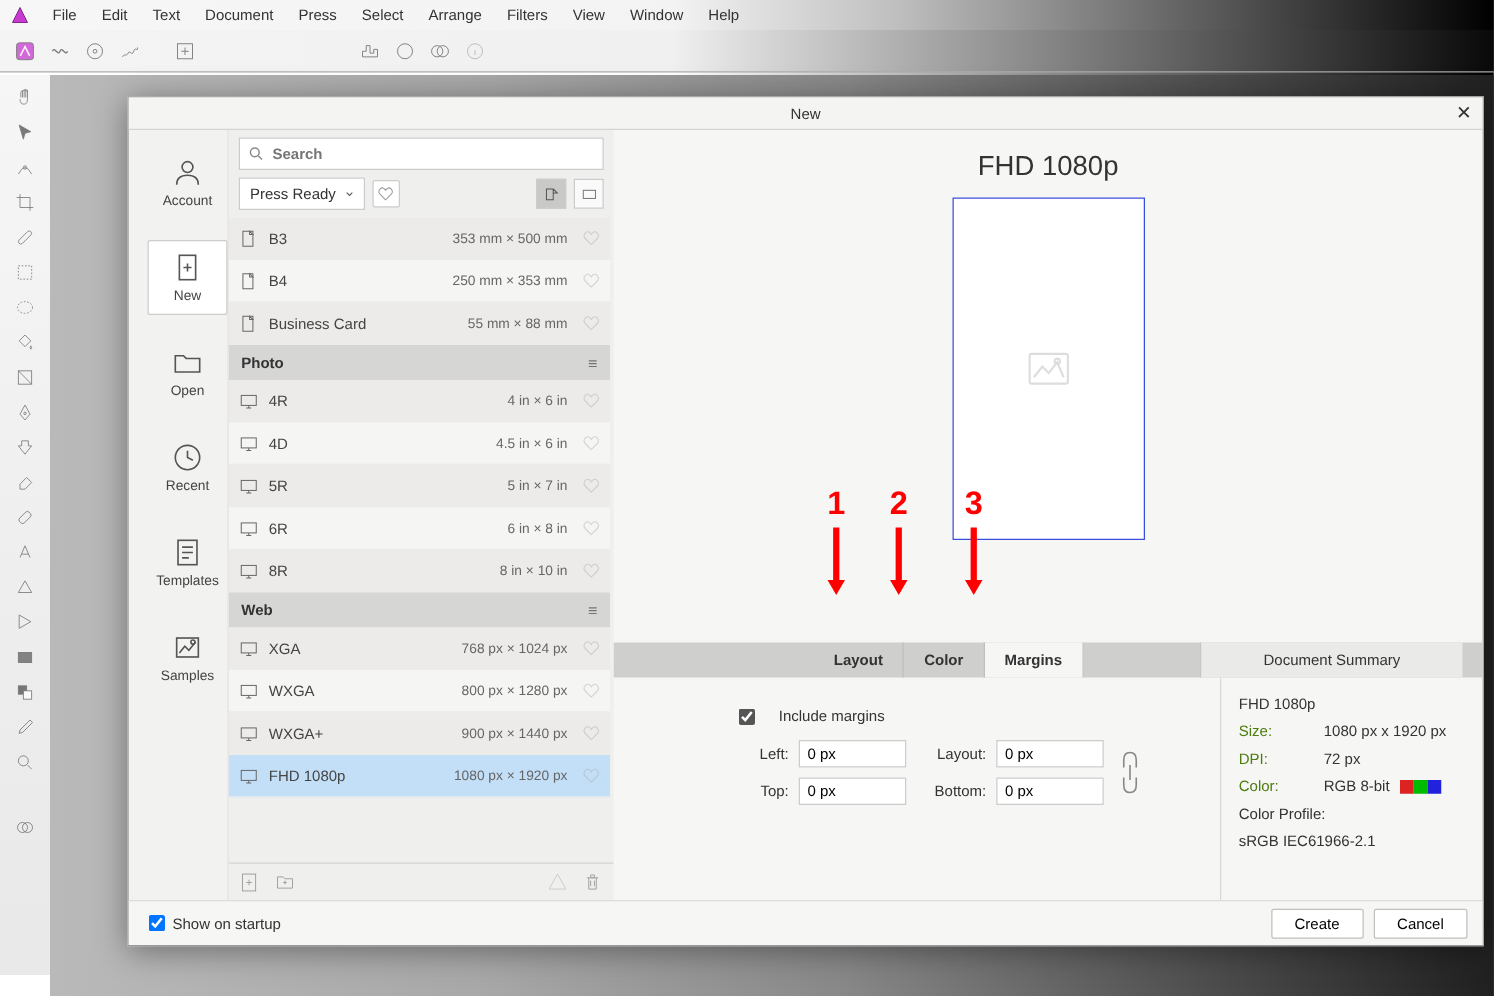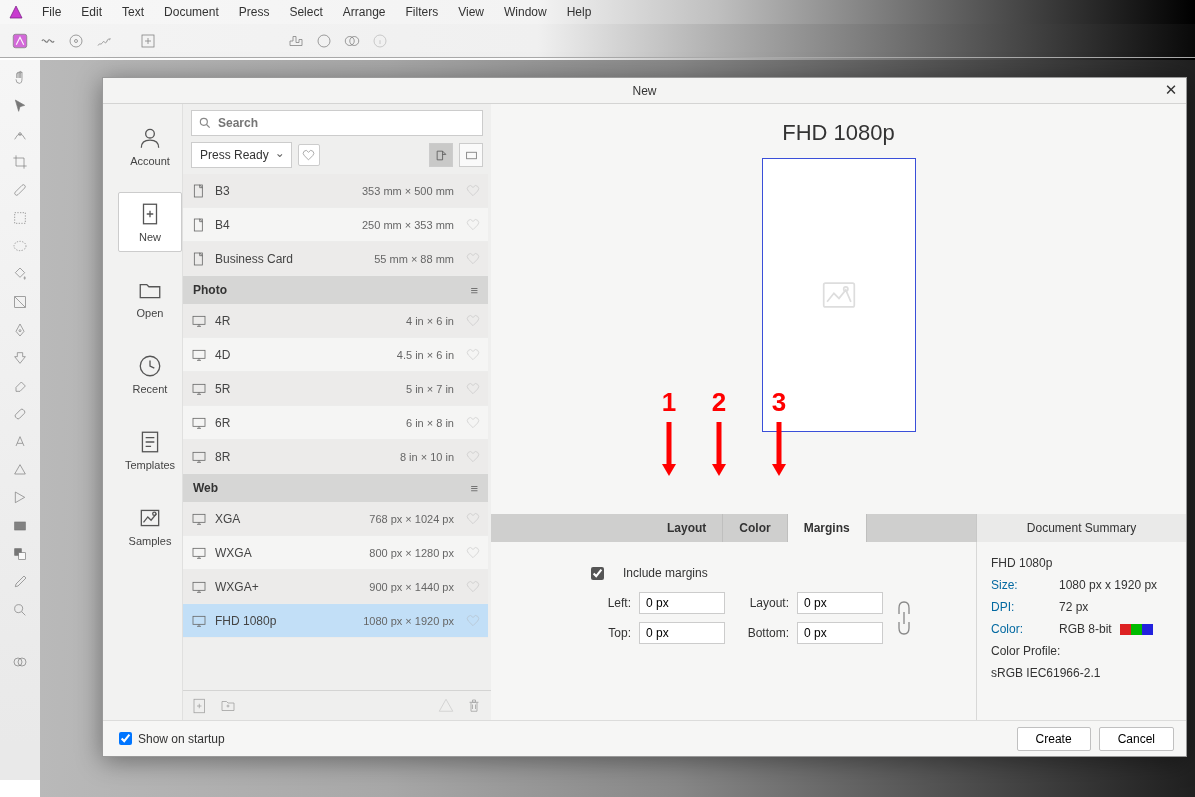--- a/index.html
+++ b/index.html
@@ -58,33 +58,33 @@
 .preview-title{font-size:22px;font-weight:400;color:#333;margin-bottom:12px;}
 .preview-rect{width:154px;height:274px;border:1px solid #3a4fd9;background:#fff;display:flex;align-items:center;justify-content:center;}
 .preview-rect svg{width:34px;height:28px;fill:none;stroke:#ddd;stroke-width:2;}
 .annot{position:absolute;display:flex;flex-direction:column;align-items:center;color:#ff0000;font:700 26px Arial;}
 .annot .num{margin-bottom:2px;}
 .annot svg{width:18px;height:58px;}
 .tabbar{height:28px;background:#cfcfce;display:flex;align-items:stretch;font-weight:bold;}
 .tabbar-spacer-left{flex:0 0 160px;}
 .tab-btn{padding:0 16px;display:flex;align-items:center;font-size:12px;color:#333;cursor:pointer;border-right:1px solid #bfbfbe;}
 .tab-btn.active{background:#f6f6f5;}
-.summary-head{position:absolute;right:0;top:0;width:210px;height:28px;display:flex;align-items:center;justify-content:center;font-size:12px;background:#eaeae9;border-left:1px solid #c8c8c7;}
+.summary-head{position:absolute;right:16px;top:0;width:210px;height:28px;display:flex;align-items:center;justify-content:center;font-size:12px;background:#eaeae9;border-left:1px solid #c8c8c7;}
 .settings-row{flex:1;display:flex;}
 .margins-panel{flex:1;padding:24px 0 0 100px;}
 .check-row{display:flex;align-items:center;gap:19px;font-size:12px;margin-bottom:12px;}
 .check-row input{accent-color:#555;}
 .margin-grid{display:grid;grid-template-columns:40px 86px 56px 86px 26px;row-gap:8px;column-gap:8px;align-items:center;font-size:12px;}
 .margin-grid label{text-align:right;color:#333;}
 .margin-grid input{height:22px;border:1px solid #ccc;padding:0 6px;font-size:12px;background:#fff;width:100%;}
 .link-ico{grid-row:span 2;display:flex;align-items:center;justify-content:center;height:100%;}
 .summary-panel{width:210px;border-left:1px solid #d8d8d7;padding:14px 14px 0;font-size:12px;color:#333;}
 .tabbar-wrap{position:relative;}
 .summary-panel .srow{display:flex;margin-bottom:8px;}
-.summary-panel .skey{width:68px;color:#0369a1;}
+.summary-panel .skey{width:68px;color:#4d7c0f;}
 .summary-panel .sval{flex:1;display:flex;align-items:center;gap:4px;}
 .swatches{display:flex;gap:0;margin-left:4px;}
 .swatch{width:11px;height:11px;}
 .modal-foot{height:36px;border-top:1px solid #dcdcdb;display:flex;align-items:center;padding:0 12px;background:#f6f6f5;}
 .modal-foot .chk{display:flex;align-items:center;gap:6px;font-size:12px;margin-left:4px;}
 .modal-foot .spacer{flex:1;}
 .btn{height:24px;padding:0 18px;background:#fff;border:1px solid #c0c0c0;font-size:12px;cursor:pointer;margin-left:8px;border-radius:2px;}
 </style>
 </head>
 <body>

